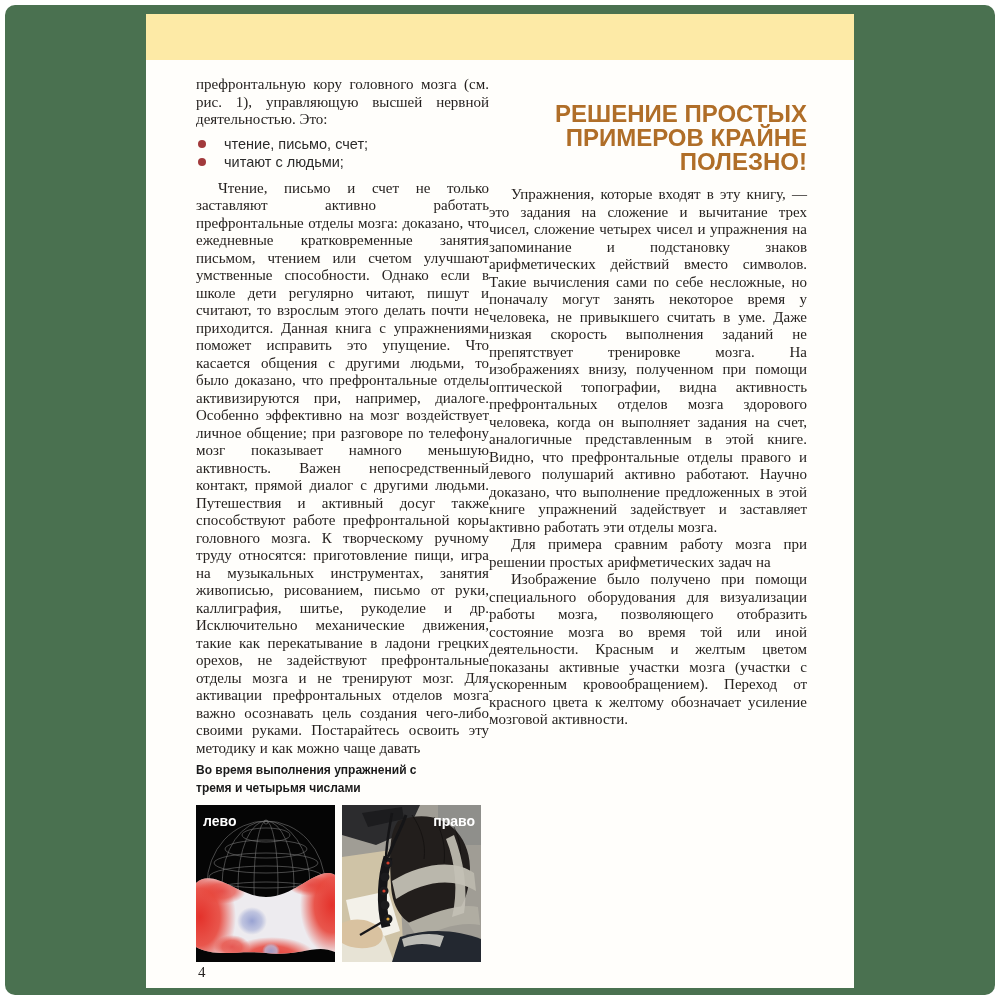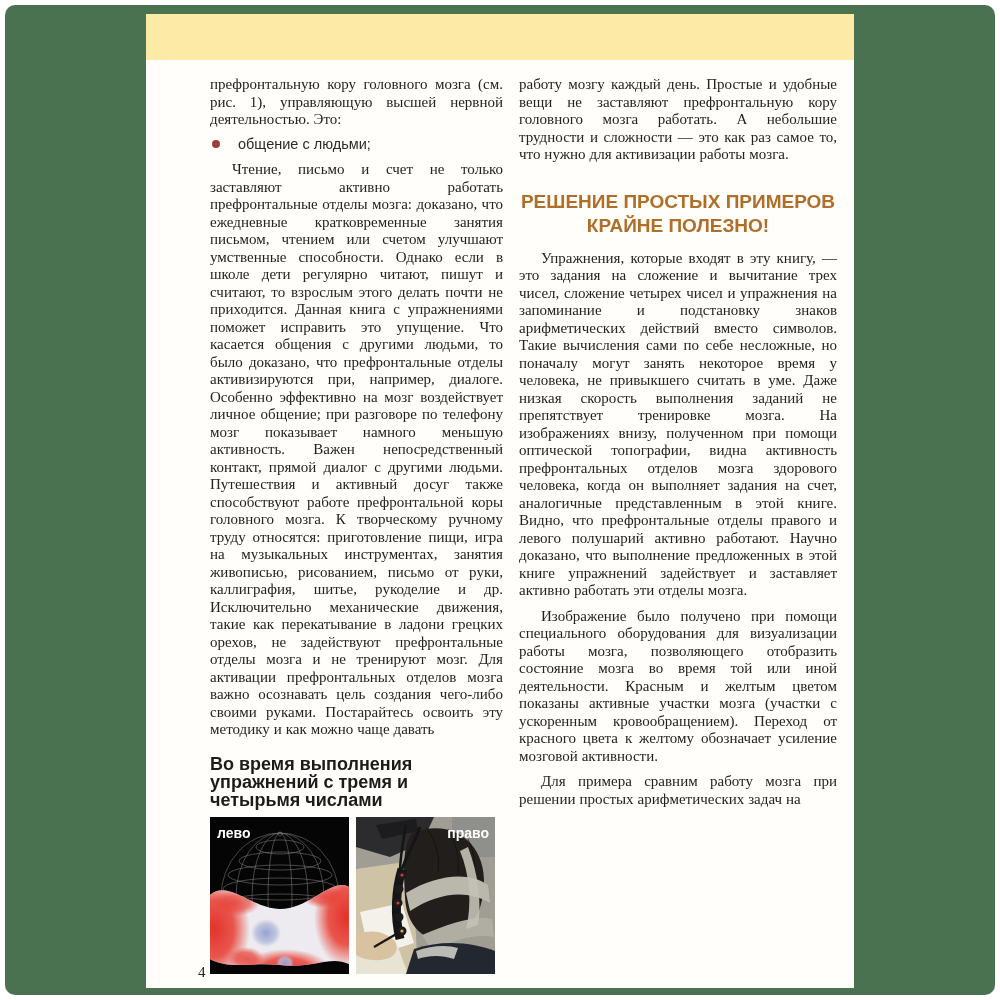--- a/index.html
+++ b/index.html
@@ -10,49 +10,49 @@
   .green-mat{
     position:absolute;left:5px;top:5px;width:990px;height:990px;
     background:#4a7150;border-radius:10px;
   }
   .book-page{
     position:absolute;left:146px;top:14px;width:708px;height:974px;
     background:#fffefb;
   }
   .yellow-band{height:46px;background:#fdeaa6;}
   .content{
-    display:flex;gap:16px;padding:16px 31px 0 64px;
+    display:flex;gap:0;padding:16px 31px 0 50px;
     color:#262220;
   }
   .col-left{width:293px;flex:0 0 293px;}
   .col-right{width:318px;flex:0 0 318px;}
   .para{
     margin:0;font-size:15px;line-height:17.5px;text-align:justify;
     word-spacing:0.2px;
   }
-  .para.indent{text-indent:22px;margin-top:8px;}
+  .para.indent{text-indent:22px;}
   .bullet-list{margin:6px 0 8px 0;}
   .bullet-item{
     display:flex;align-items:flex-start;
     font-family:"Liberation Sans","DejaVu Sans",sans-serif;
     font-size:14.5px;line-height:18.5px;color:#2b2b2b;
   }
   .bullet-dot{
     flex:0 0 8px;width:8px;height:8px;border-radius:50%;
     background:#a23a3c;margin:5px 18px 0 2px;
   }
   .heading{
     font-family:"Liberation Sans","DejaVu Sans",sans-serif;
-    font-weight:bold;font-size:19px;line-height:24px;color:#b06e28;
-    margin:26px 0 12px 0;text-align:center;
+    font-weight:bold;font-size:24px;line-height:24px;color:#b06e28;
+    margin:26px 0 12px 0;text-align:right;
   }
   .fig-caption{
     font-family:"Liberation Sans","DejaVu Sans",sans-serif;
-    font-weight:bold;font-size:18px;line-height:18px;color:#1b1b1b;
-    margin:16px 0 8px 0;width:250px;
+    font-weight:bold;font-size:12px;line-height:18px;color:#1b1b1b;
+    margin:4px 0 8px 0;width:250px;
   }
   .fig-row{display:flex;gap:7px;align-items:flex-end;}
   .fig-box{width:139px;height:157px;display:block;}
   .page-number{
     position:absolute;left:52px;bottom:7px;font-size:15px;color:#262220;
   }
 </style>
 </head>
 <body>
 
@@ -62,21 +62,25 @@
   <div class="yellow-band"></div>
 
   <div class="content">
 
     <div class="col-left">
       <p class="para">префронтальную кору головного мозга (см. рис. 1), управляющую высшей нервной деятельностью. Это:</p>
 
       <div class="bullet-list">
         <div class="bullet-item">
           <span class="bullet-dot"></span>
-          <span>общение с людьми;</span>
+          <span>чтение, письмо, счет;</span>
+        </div>
+        <div class="bullet-item">
+          <span class="bullet-dot"></span>
+          <span>читают с людьми;</span>
         </div>
       </div>
 
       <p class="para indent">Чтение, письмо и счет не только заставляют активно работать префронтальные отделы мозга: доказано, что ежедневные кратковременные занятия письмом, чтением или счетом улучшают умственные способности. Однако если в школе дети регулярно читают, пишут и считают, то взрослым этого делать почти не приходится. Данная книга с упражнениями поможет исправить это упущение. Что касается общения с другими людьми, то было доказано, что префронтальные отделы активизируются при, например, диалоге. Особенно эффективно на мозг воздействует личное общение; при разговоре по телефону мозг показывает намного меньшую активность. Важен непосредственный контакт, прямой диалог с другими людьми. Путешествия и активный досуг также способствуют работе префронтальной коры головного мозга. К творческому ручному труду относятся: приготовление пищи, игра на музыкальных инструментах, занятия живописью, рисованием, письмо от руки, каллиграфия, шитье, рукоделие и др. Исключительно механические движения, такие как перекатывание в ладони грецких орехов, не задействуют префронтальные отделы мозга и не тренируют мозг. Для активации префронтальных отделов мозга важно осознавать цель создания чего-либо своими руками. Постарайтесь освоить эту методику и как можно чаще давать</p>
 
       <div class="fig-caption">Во время выполнения упражнений с тремя и четырьмя числами</div>
 
       <div class="fig-row">
 
         <svg class="fig-box" viewBox="0 0 139 157" xmlns="http://www.w3.org/2000/svg">
@@ -172,27 +176,26 @@
           <g>
             <path d="M0,118 C14,111 30,115 38,123 C44,130 40,140 30,142 C18,145 6,142 0,138 Z" fill="#d9c2a0"></path>
             <line x1="18" y1="130" x2="42" y2="116" stroke="#17171a" stroke-width="2.2"></line>
           </g>
           <text x="133" y="21" text-anchor="end" fill="#ffffff" font-family="Liberation Sans, DejaVu Sans, sans-serif" font-size="14" font-weight="bold">право</text>
         </svg>
       </div>
     </div>
 
     <div class="col-right">
-      <p class="para">работу мозгу каждый день. Простые и удобные вещи не заставляют префронтальную кору головного мозга работать. А небольшие трудности и сложности — это как раз самое то, что нужно для активизации работы мозга.</p>
 
       <div class="heading">РЕШЕНИЕ ПРОСТЫХ ПРИМЕРОВ КРАЙНЕ ПОЛЕЗНО!</div>
 
       <p class="para indent">Упражнения, которые входят в эту книгу, — это задания на сложение и вычитание трех чисел, сложение четырех чисел и упражнения на запоминание и подстановку знаков арифметических действий вместо символов. Такие вычисления сами по себе несложные, но поначалу могут занять некоторое время у человека, не привыкшего считать в уме. Даже низкая скорость выполнения заданий не препятствует тренировке мозга. На изображениях внизу, полученном при помощи оптической топографии, видна активность префронтальных отделов мозга здорового человека, когда он выполняет задания на счет, аналогичные представленным в этой книге. Видно, что префронтальные отделы правого и левого полушарий активно работают. Научно доказано, что выполнение предложенных в этой книге упражнений задействует и заставляет активно работать эти отделы мозга.</p>
 
 
+      <p class="para indent">Для примера сравним работу мозга при решении простых арифметических задач на</p>
+
       <p class="para indent">Изображение было получено при помощи специального оборудования для визуализации работы мозга, позволяющего отобразить состояние мозга во время той или иной деятельности. Красным и желтым цветом показаны активные участки мозга (участки с ускоренным кровообращением). Переход от красного цвета к желтому обозначает усиление мозговой активности.</p>
-
-      <p class="para indent">Для примера сравним работу мозга при решении простых арифметических задач на</p>
     </div>
   </div>
 
   <div class="page-number">4</div>
 </div>
 
 </body></html>

